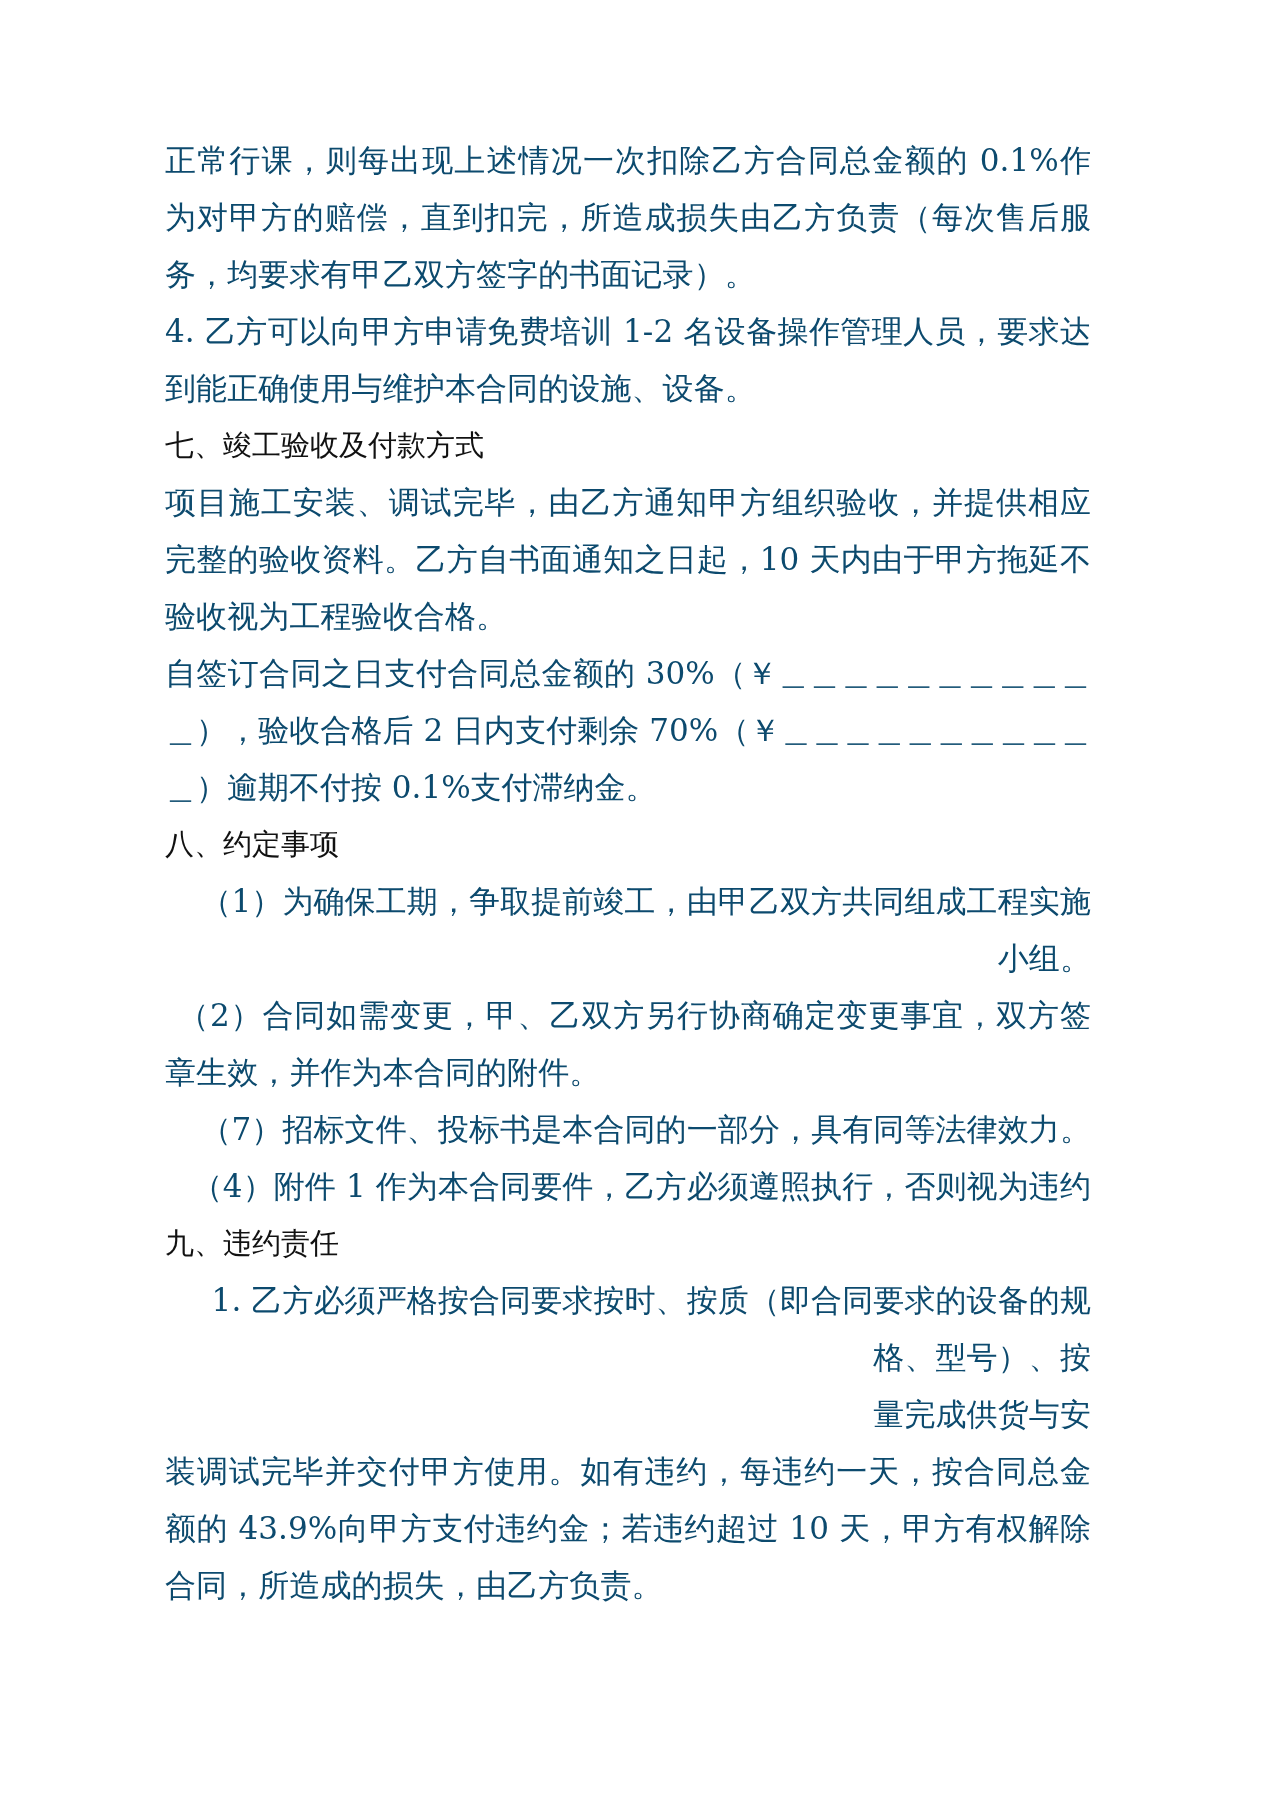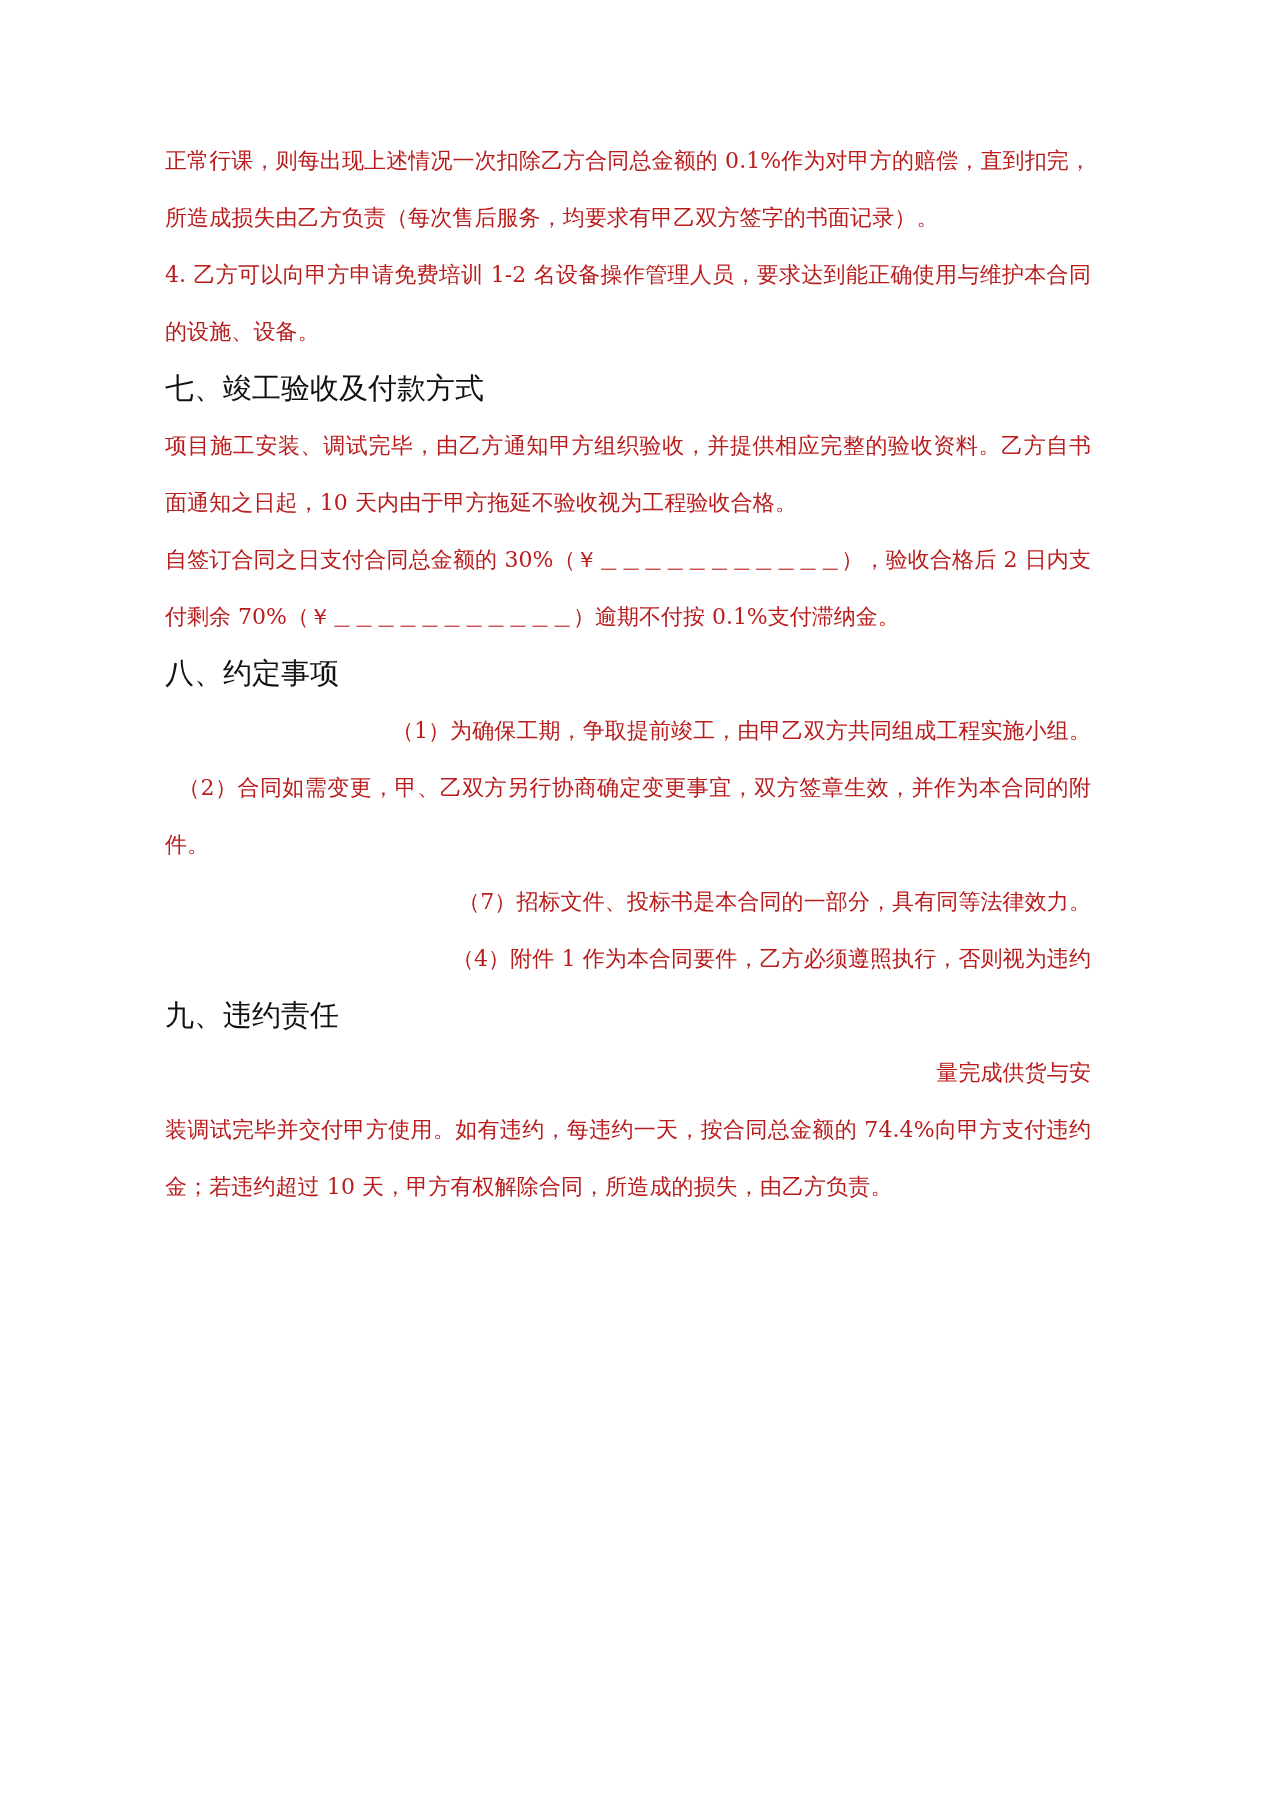--- a/index.html
+++ b/index.html
@@ -22,30 +22,30 @@
     box-sizing: border-box;
   }
   .content {
     position: absolute;
     left: 165px;
     top: 132px;
     width: 926px;
   }
   
   .para {
-    font-size: 22px;
+    font-size: 31px;
     line-height: 57px;
     letter-spacing: 0.1px;
     text-align: justify;
     text-justify: inter-ideograph;
     margin: 0;
     padding: 0;
     word-break: break-all;
     white-space: normal;
-    color: #b91c1c;
+    color: #0c4a6e;
   }
   
   .heading {
     font-size: 29px;
     line-height: 57px;
     margin: 0;
     padding: 0;
     text-align: left;
     color: #111111;
   }
@@ -87,19 +87,20 @@
     <p class="para indent-item nojustify">（1）为确保工期，争取提前竣工，由甲乙双方共同组成工程实施小组。</p>
 
     <p class="para indent-item">（2）合同如需变更，甲、乙双方另行协商确定变更事宜，双方签章生效，并作为本合同的附件。</p>
 
     <p class="para indent-item nojustify">（7）招标文件、投标书是本合同的一部分，具有同等法律效力。</p>
 
     <p class="para indent-item nojustify">（4）附件 1 作为本合同要件，乙方必须遵照执行，否则视为违约</p>
 
     <p class="heading">九、违约责任</p>
 
+    <p class="para nojustify">1. 乙方必须严格按合同要求按时、按质（即合同要求的设备的规格、型号）、按</p>
 
     <p class="para indent-line">量完成供货与安</p>
 
-    <p class="para">装调试完毕并交付甲方使用。如有违约，每违约一天，按合同总金额的 74.4%向甲方支付违约金；若违约超过 10 天，甲方有权解除合同，所造成的损失，由乙方负责。</p>
+    <p class="para">装调试完毕并交付甲方使用。如有违约，每违约一天，按合同总金额的 43.9%向甲方支付违约金；若违约超过 10 天，甲方有权解除合同，所造成的损失，由乙方负责。</p>
 
   </div>
 </div>
 
 </body></html>

